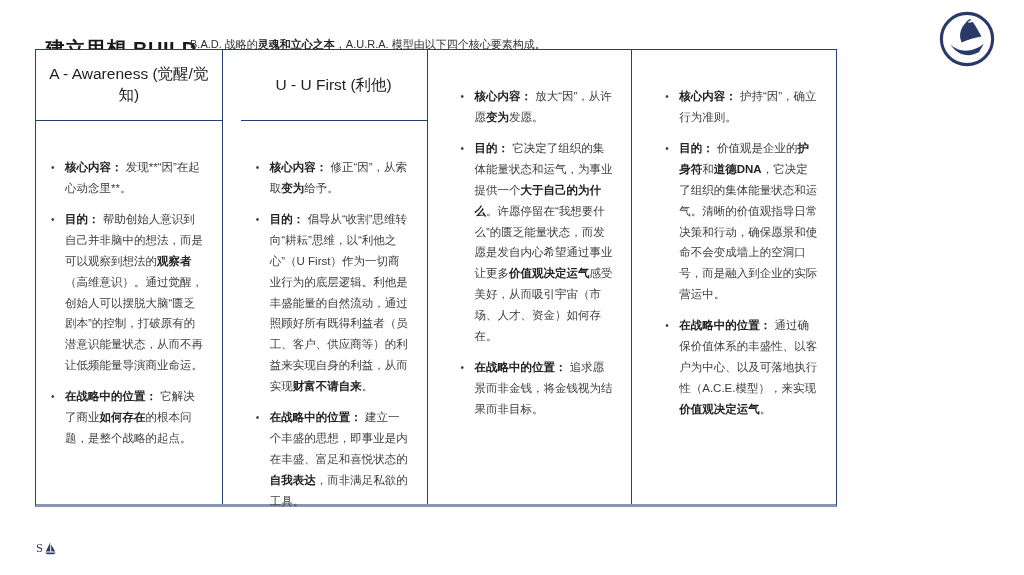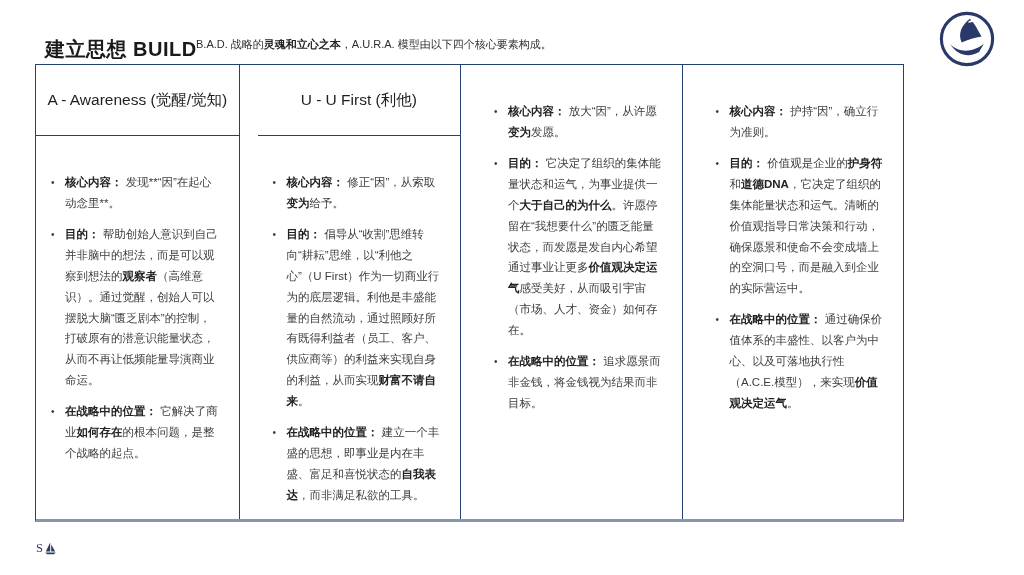--- a/index.html
+++ b/index.html
@@ -15,29 +15,29 @@
     width:1024px;height:575px;background:#fff;
     font-family:"Liberation Sans","DejaVu Sans",sans-serif;
   }
   .slide{position:relative;width:1024px;height:575px;background:#fff;overflow:hidden;}
 
   .page-title{
     position:absolute;left:33px;top:24px;margin:12px;
     font-size:20px;font-weight:700;color:var(--title-text);letter-spacing:.5px;
   }
   .page-subtitle{
-    position:absolute;left:196px;top:37px;margin:0;
+    position:absolute;left:190px;top:37px;margin:0;
     font-size:11px;color:#2f2f2f;
   }
   .page-subtitle b{color:#111;}
 
   .logo{position:absolute;top:10px;right:28px;width:58px;height:58px;}
 
   .aura-table{
-    position:absolute;left:35px;top:64px;width:869px;height:458px;
+    position:absolute;left:35px;top:49px;width:802px;height:458px;
     display:flex;background:#fff;
     border:1px solid var(--accent-navy);
     border-bottom:3px solid var(--table-bottom);
     justify-content:center;
   }
   .column{flex:1 1 0;min-width:0;display:flex;flex-direction:column;}
   .column + .column{border-left:1px solid var(--accent-navy);padding-left:18px;}
   .column-header{
     height:71px;flex:none;
     display:flex;align-items:center;justify-content:center;

